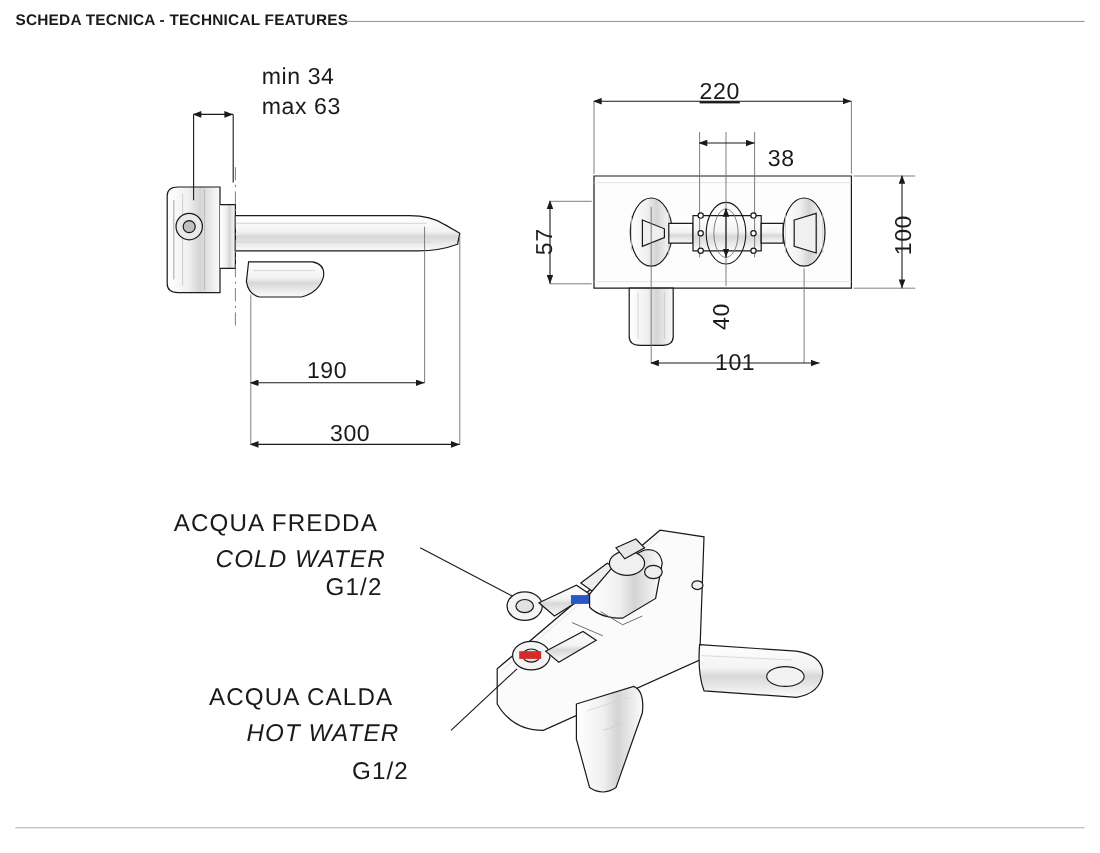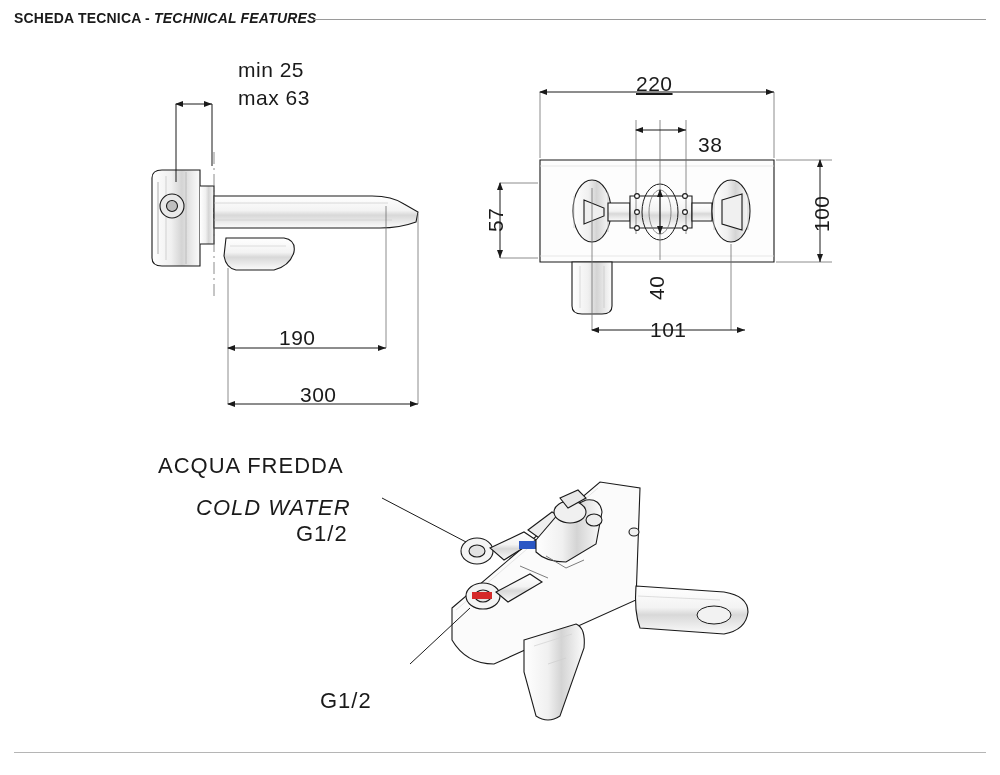--- a/index.html
+++ b/index.html
@@ -31,21 +31,20 @@
     position: absolute;
     left: 0;
     top: 0;
     font-size: 14px;
     font-weight: bold;
     letter-spacing: 0.2px;
     white-space: nowrap;
     font-family: "Liberation Sans", sans-serif;
   }
   .header-title .ital {
-    font-style: italic;
     font-weight: bold;
   }
   .header-rule {
     position: absolute;
     left: 300px;
     right: 0;
     top: 9px;
     height: 1px;
     background: #9a9a9a;
   }
@@ -267,32 +266,34 @@
         <path d="M520,566 L548,578" stroke="#6e6e6e" stroke-width="0.9"></path>
         <ellipse cx="594" cy="520" rx="8" ry="6" fill="#ededed"></ellipse>
         <ellipse cx="634" cy="532" rx="5" ry="4" fill="#f0f0f0"></ellipse>
       </g>
 
       <path d="M382,498 L466,542" stroke="#1a1a1a" stroke-width="1"></path>
       <path d="M410,664 L470,608" stroke="#1a1a1a" stroke-width="1"></path>
     </g>
   </svg>
 
-  <div class="lbl dim" style="left:238px; top:58px;">min 25</div>
+  <div class="lbl dim" style="left:238px; top:58px;">min 34</div>
   <div class="lbl dim" style="left:238px; top:86px;">max 63</div>
   <div class="lbl dim" style="left:279px; top:326px;">190</div>
   <div class="lbl dim" style="left:300px; top:383px;">300</div>
 
   <div class="lbl dim" style="left:636px; top:72px;text-decoration:underline;">220</div>
   <div class="lbl dim" style="left:698px; top:110px;margin-top:23px;">38</div>
   <div class="lbl dim-v" style="left:484px; top:232px;">57</div>
   <div class="lbl dim-v" style="left:810px; top:232px;">100</div>
   <div class="lbl dim-v" style="left:645px; top:300px;">40</div>
   <div class="lbl dim" style="left:650px; top:318px;">101</div>
 
-  <div class="lbl callout" style="left:158px; top:453px;text-align:right;">ACQUA FREDDA</div>
+  <div class="lbl callout" style="left:158px; top:463px;text-align:right;">ACQUA FREDDA</div>
   <div class="lbl callout ital" style="left:196px; top:495px;">COLD WATER</div>
   <div class="lbl callout" style="left:296px; top:521px;">G1/2</div>
 
+  <div class="lbl callout" style="left:190px; top:621px;">ACQUA CALDA</div>
+  <div class="lbl callout ital" style="left:224px; top:654px;">HOT WATER</div>
   <div class="lbl callout" style="left:320px; top:688px;">G1/2</div>
 
   <div class="footer-rule"></div>
 </div>
 
 </body></html>

